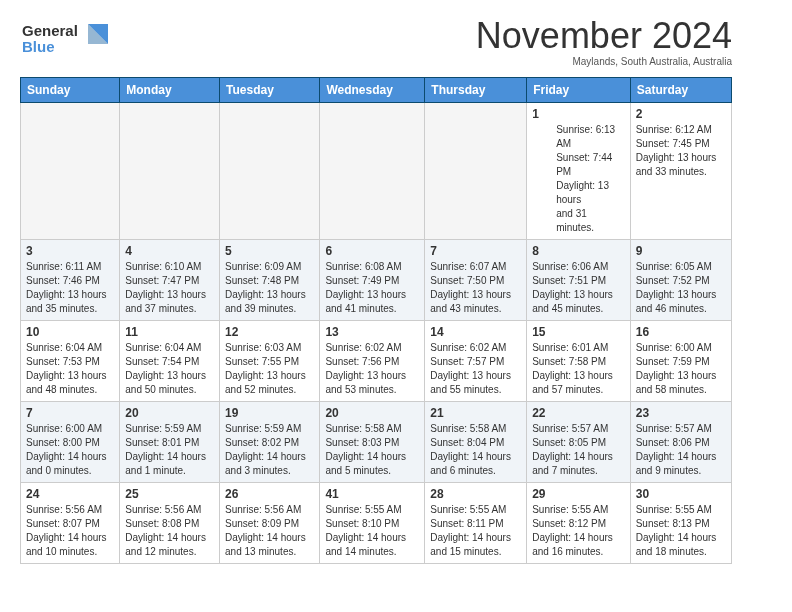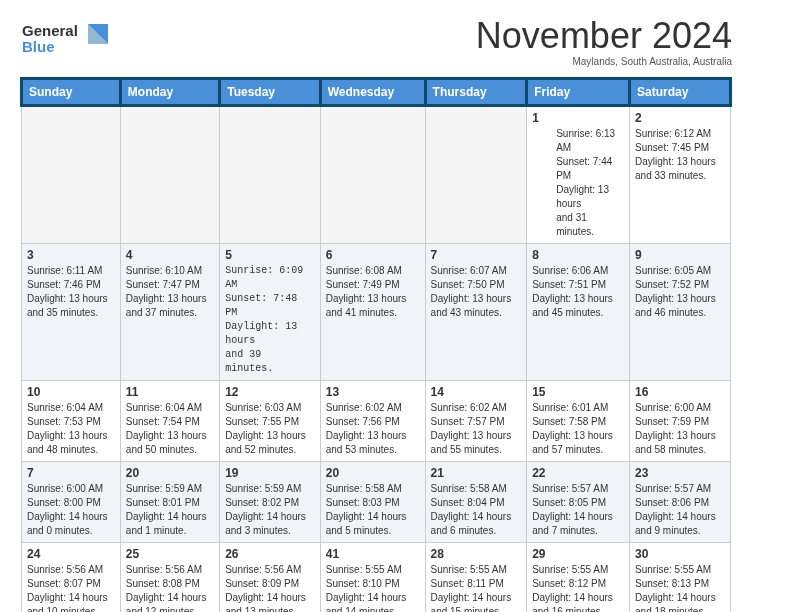--- a/index.html
+++ b/index.html
@@ -43,21 +43,21 @@
       border-collapse: collapse;
       border: 1px solid #ccc;
     }
     .calendar th {
       background: #4a90d9;
       color: #fff;
       font-size: 12px;
       font-weight: bold;
       padding: 5px 6px;
       text-align: left;
-      border: 3px solid #0c4a6e;
+      border: 1px solid #0c4a6e;
     }
     .calendar td {
       border: 1px solid #ccc;
       vertical-align: top;
       padding: 4px 5px;
       width: 113px;
       min-height: 80px;
       font-size: 10.5px;
       color: #333;
       background: #fff;
@@ -153,21 +153,21 @@
           </td>
           <td>
             <span class="day-number">4</span>
             <div class="day-info" style="white-space: pre-line;">Sunrise: 6:10 AM
 Sunset: 7:47 PM
 Daylight: 13 hours
 and 37 minutes.</div>
           </td>
           <td>
             <span class="day-number">5</span>
-            <div class="day-info" style="white-space: pre-line; font-family: Liberation Mono, monospace;">Sunrise: 6:09 AM
+            <div class="day-info" style="white-space: pre-line;">Sunrise: 6:09 AM
 Sunset: 7:48 PM
 Daylight: 13 hours
 and 39 minutes.</div>
           </td>
           <td>
             <span class="day-number">6</span>
             <div class="day-info" style="white-space: pre-line;">Sunrise: 6:08 AM
 Sunset: 7:49 PM
 Daylight: 13 hours
 and 41 minutes.</div>

